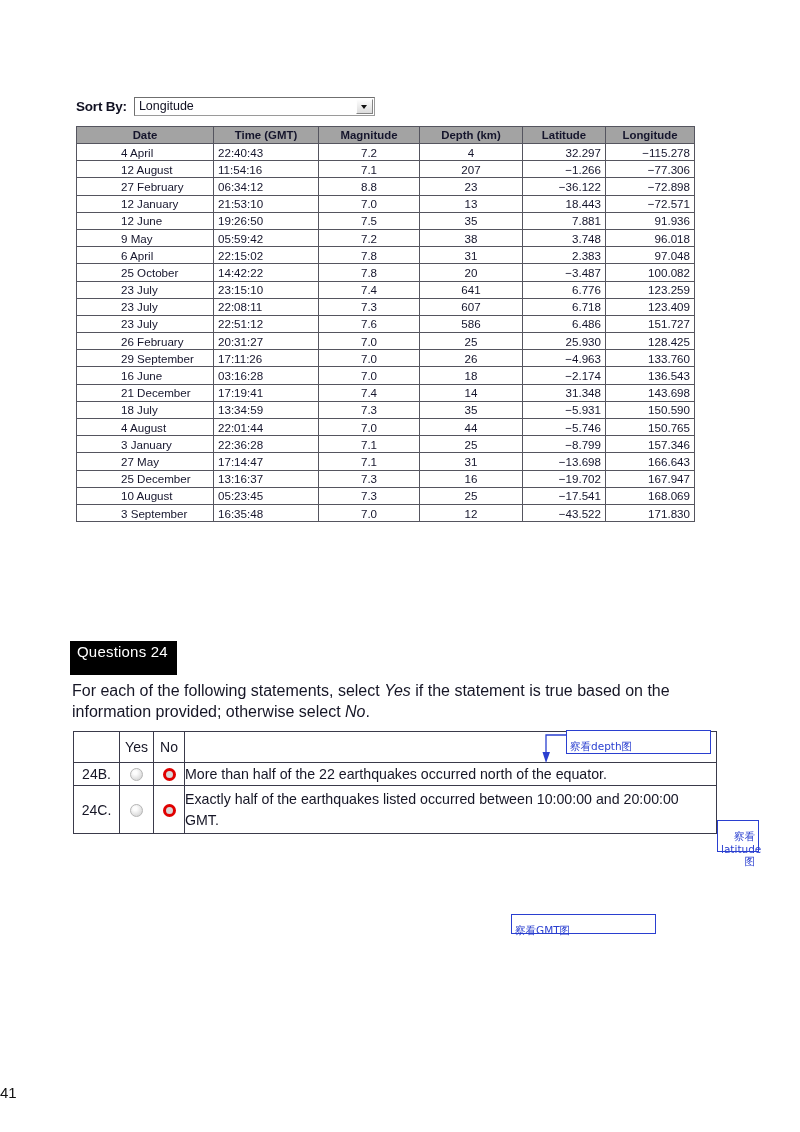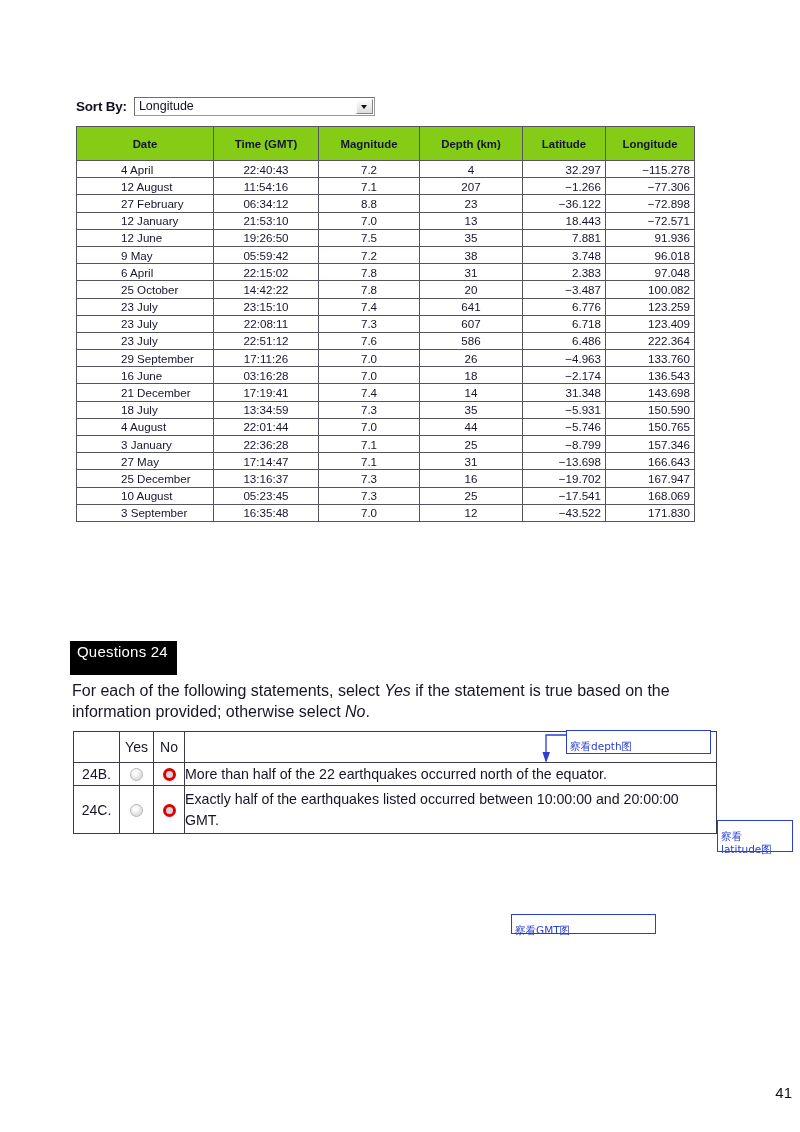--- a/index.html
+++ b/index.html
@@ -83,28 +83,28 @@
   .quake-table th, .quake-table td {
     border: 1px solid #55555f;
     height: 17.2px;
     padding: 0 4px;
     box-sizing: border-box;
     white-space: nowrap;
     overflow: hidden;
     color: #15152c;
   }
   .quake-table th {
-    background: #84cc16;
+    background: #a3a3a3;
     font-weight: bold;
     text-align: center;
     font-size: 11.4px;
-    height: 34px;
+    height: 17px;
   }
   .quake-table td.c-date  { text-align: left; padding-left: 44px; }
-  .quake-table td.c-time  { text-align: center; margin-top: 28px; }
+  .quake-table td.c-time  { text-align: left; margin-top: 28px; }
   .quake-table td.c-mag   { text-align: center; }
   .quake-table td.c-depth { text-align: center; }
   .quake-table td.c-lat   { text-align: right; }
   .quake-table td.c-lon   { text-align: right; }
   .col-date  { width: 137px; }
   .col-time  { width: 105px; }
   .col-mag   { width: 101px; }
   .col-depth { width: 103px; }
   .col-lat   { width: 83px; }
   .col-lon   { width: 89px; }
@@ -210,22 +210,23 @@
   }
   .anno-depth {
     left: 566px;
     top: 730px;
     width: 145px;
     height: 24px;
   }
   .anno-lat {
     left: 717px;
     top: 820px;
-    width: 76px;
+    width: 42px;
     height: 32px;
+    text-align: right;
   }
   .anno-gmt {
     left: 511px;
     top: 914px;
     width: 145px;
     height: 18px;
   }
   .anno-arrow {
     position: absolute;
     left: 542px;
@@ -233,21 +234,21 @@
     width: 30px;
     height: 32px;
   }
 
   
   .page-num {
     position: absolute;
     left: 0;
     right: 8px;
     top: 1084px;
-    text-align: right;
+    text-align: left;
     font-size: 15px;
     color: #121212;
   }
 </style>
 </head>
 <body>
 
 <div class="sortby-row">
   <span class="sortby-label">Sort By:</span>
   <div class="select-shell">
@@ -357,21 +358,29 @@
         <td class="c-depth">607</td>
         <td class="c-lat">6.718</td>
         <td class="c-lon">123.409</td>
       </tr>
       <tr>
         <td class="c-date">23 July</td>
         <td class="c-time">22:51:12</td>
         <td class="c-mag">7.6</td>
         <td class="c-depth">586</td>
         <td class="c-lat">6.486</td>
-        <td class="c-lon">222.364</td>
+        <td class="c-lon">151.727</td>
+      </tr>
+      <tr>
+        <td class="c-date">26 February</td>
+        <td class="c-time">20:31:27</td>
+        <td class="c-mag">7.0</td>
+        <td class="c-depth">25</td>
+        <td class="c-lat">25.930</td>
+        <td class="c-lon">128.425</td>
       </tr>
       <tr>
         <td class="c-date">29 September</td>
         <td class="c-time">17:11:26</td>
         <td class="c-mag">7.0</td>
         <td class="c-depth">26</td>
         <td class="c-lat">−4.963</td>
         <td class="c-lon">133.760</td>
       </tr>
       <tr>

